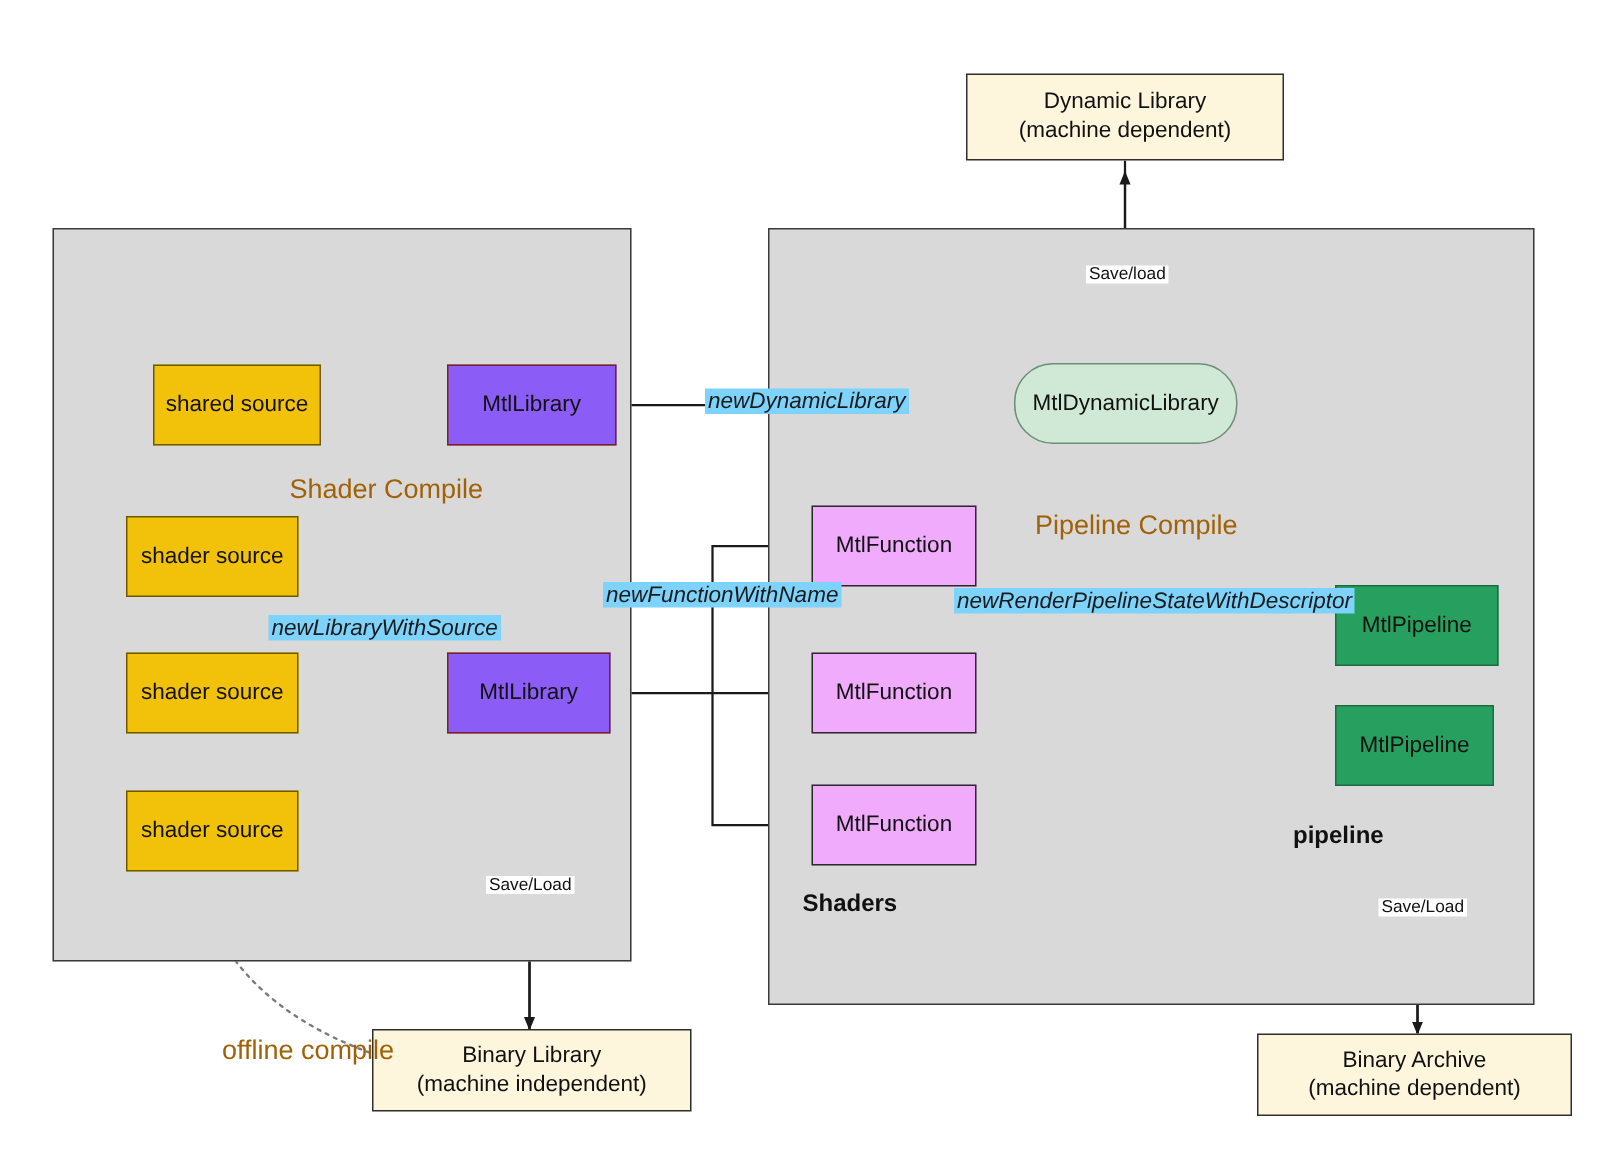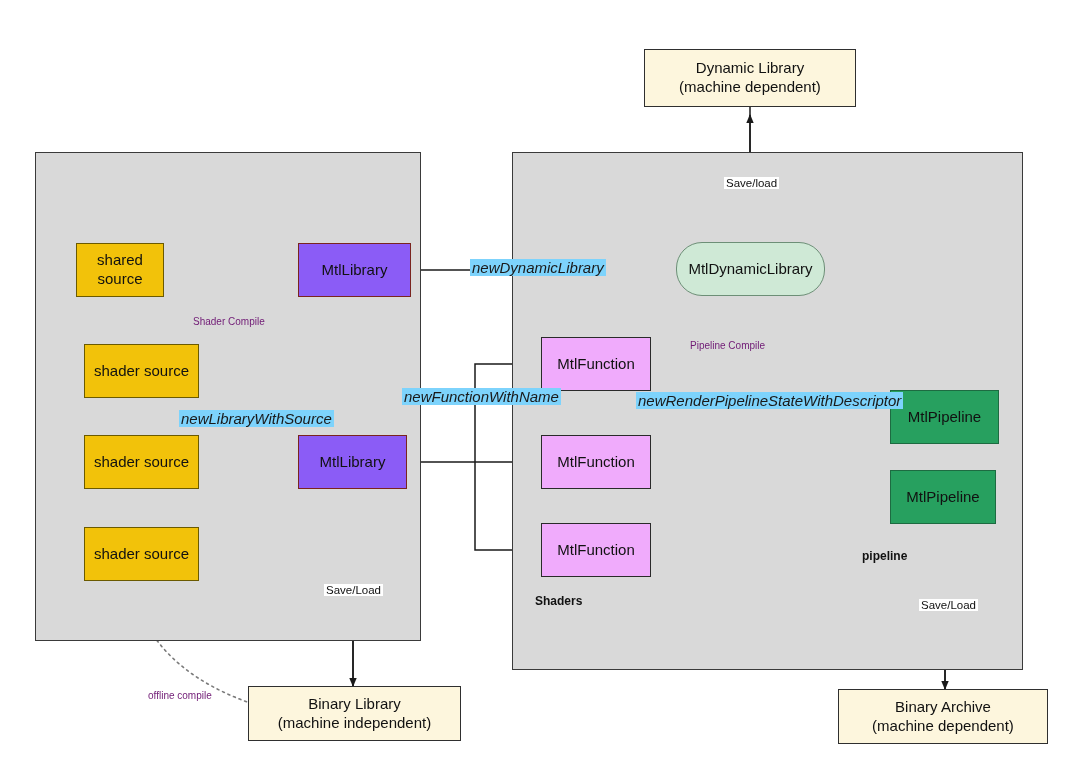--- a/index.html
+++ b/index.html
@@ -51,22 +51,22 @@
     font-size:15px;
     background:#7dd3fc;
     padding:0 2px;
     color:#1a1a1a;
   }
   .lbl-boxed{
     background:#ffffff;
     padding:0 2px;
     font-size:11.5px;
   }
-  .lbl-plain{font-size:10px;color:#701a75;}
-  .lbl-bold{font-weight:bold;font-size:12px;color:#111;}
+  .lbl-plain{font-size:18px;color:#a16207;}
+  .lbl-bold{font-weight:bold;font-size:16px;color:#111;}
 </style>
 </head>
 <body>
 
 <div id="stage">
 
   <svg id="edges" viewBox="0 0 1080 775" xmlns="http://www.w3.org/2000/svg">
     <defs>
       <marker id="ah" markerWidth="9" markerHeight="9" refX="8" refY="4.5" orient="auto" markerUnits="userSpaceOnUse">
         <path d="M0,0.8 L9,4.5 L0,8.2 z" fill="#1a1a1a"></path>
@@ -108,21 +108,21 @@
       <path d="M945,524 L945,689" marker-end="url(#ah)"></path>
       <path d="M945,689 L945,532" marker-end="url(#ah)"></path>
     </g>
 
     <path d="M133,586 C143,640 185,683 262,707" fill="none" stroke="#7a7a7a" stroke-width="1.6" stroke-dasharray="2,4" stroke-linecap="round" marker-end="url(#ahd)"></path>
   </svg>
 
   <div class="panel" id="panel-0" style="left: 35px; top: 152px; width: 386px; height: 489px;"></div>
   <div class="panel" id="panel-1" style="left: 512px; top: 152px; width: 511px; height: 518px;"></div>
 
-  <div class="node n-yellow" id="node-0" style="left: 76px; top: 243px; width: 88px; height: 54px;">shared source</div>
+  <div class="node n-yellow" id="node-0" style="left: 102px; top: 243px; width: 112px; height: 54px;">shared source</div>
   <div class="node n-red" id="node-1" style="left: 298px; top: 243px; width: 113px; height: 54px;">MtlLibrary</div>
   <div class="node n-yellow" id="node-2" style="left: 84px; top: 344px; width: 115px; height: 54px;">shader source</div>
   <div class="node n-yellow" id="node-3" style="left: 84px; top: 435px; width: 115px; height: 54px;">shader source</div>
   <div class="node n-yellow" id="node-4" style="left: 84px; top: 527px; width: 115px; height: 54px;">shader source</div>
   <div class="node n-red" id="node-5" style="left: 298px; top: 435px; width: 109px; height: 54px;">MtlLibrary</div>
   <div class="node n-cream" id="node-6" style="left: 644px; top: 49px; width: 212px; height: 58px;">Dynamic Library
 (machine dependent)</div>
   <div class="node n-greenlight" id="node-7" style="left: 676px; top: 242px; width: 149px; height: 54px; border-radius: 26px;">MtlDynamicLibrary</div>
   <div class="node n-blue" id="node-8" style="left: 541px; top: 337px; width: 110px; height: 54px;">MtlFunction</div>
   <div class="node n-blue" id="node-9" style="left: 541px; top: 435px; width: 110px; height: 54px;">MtlFunction</div>

